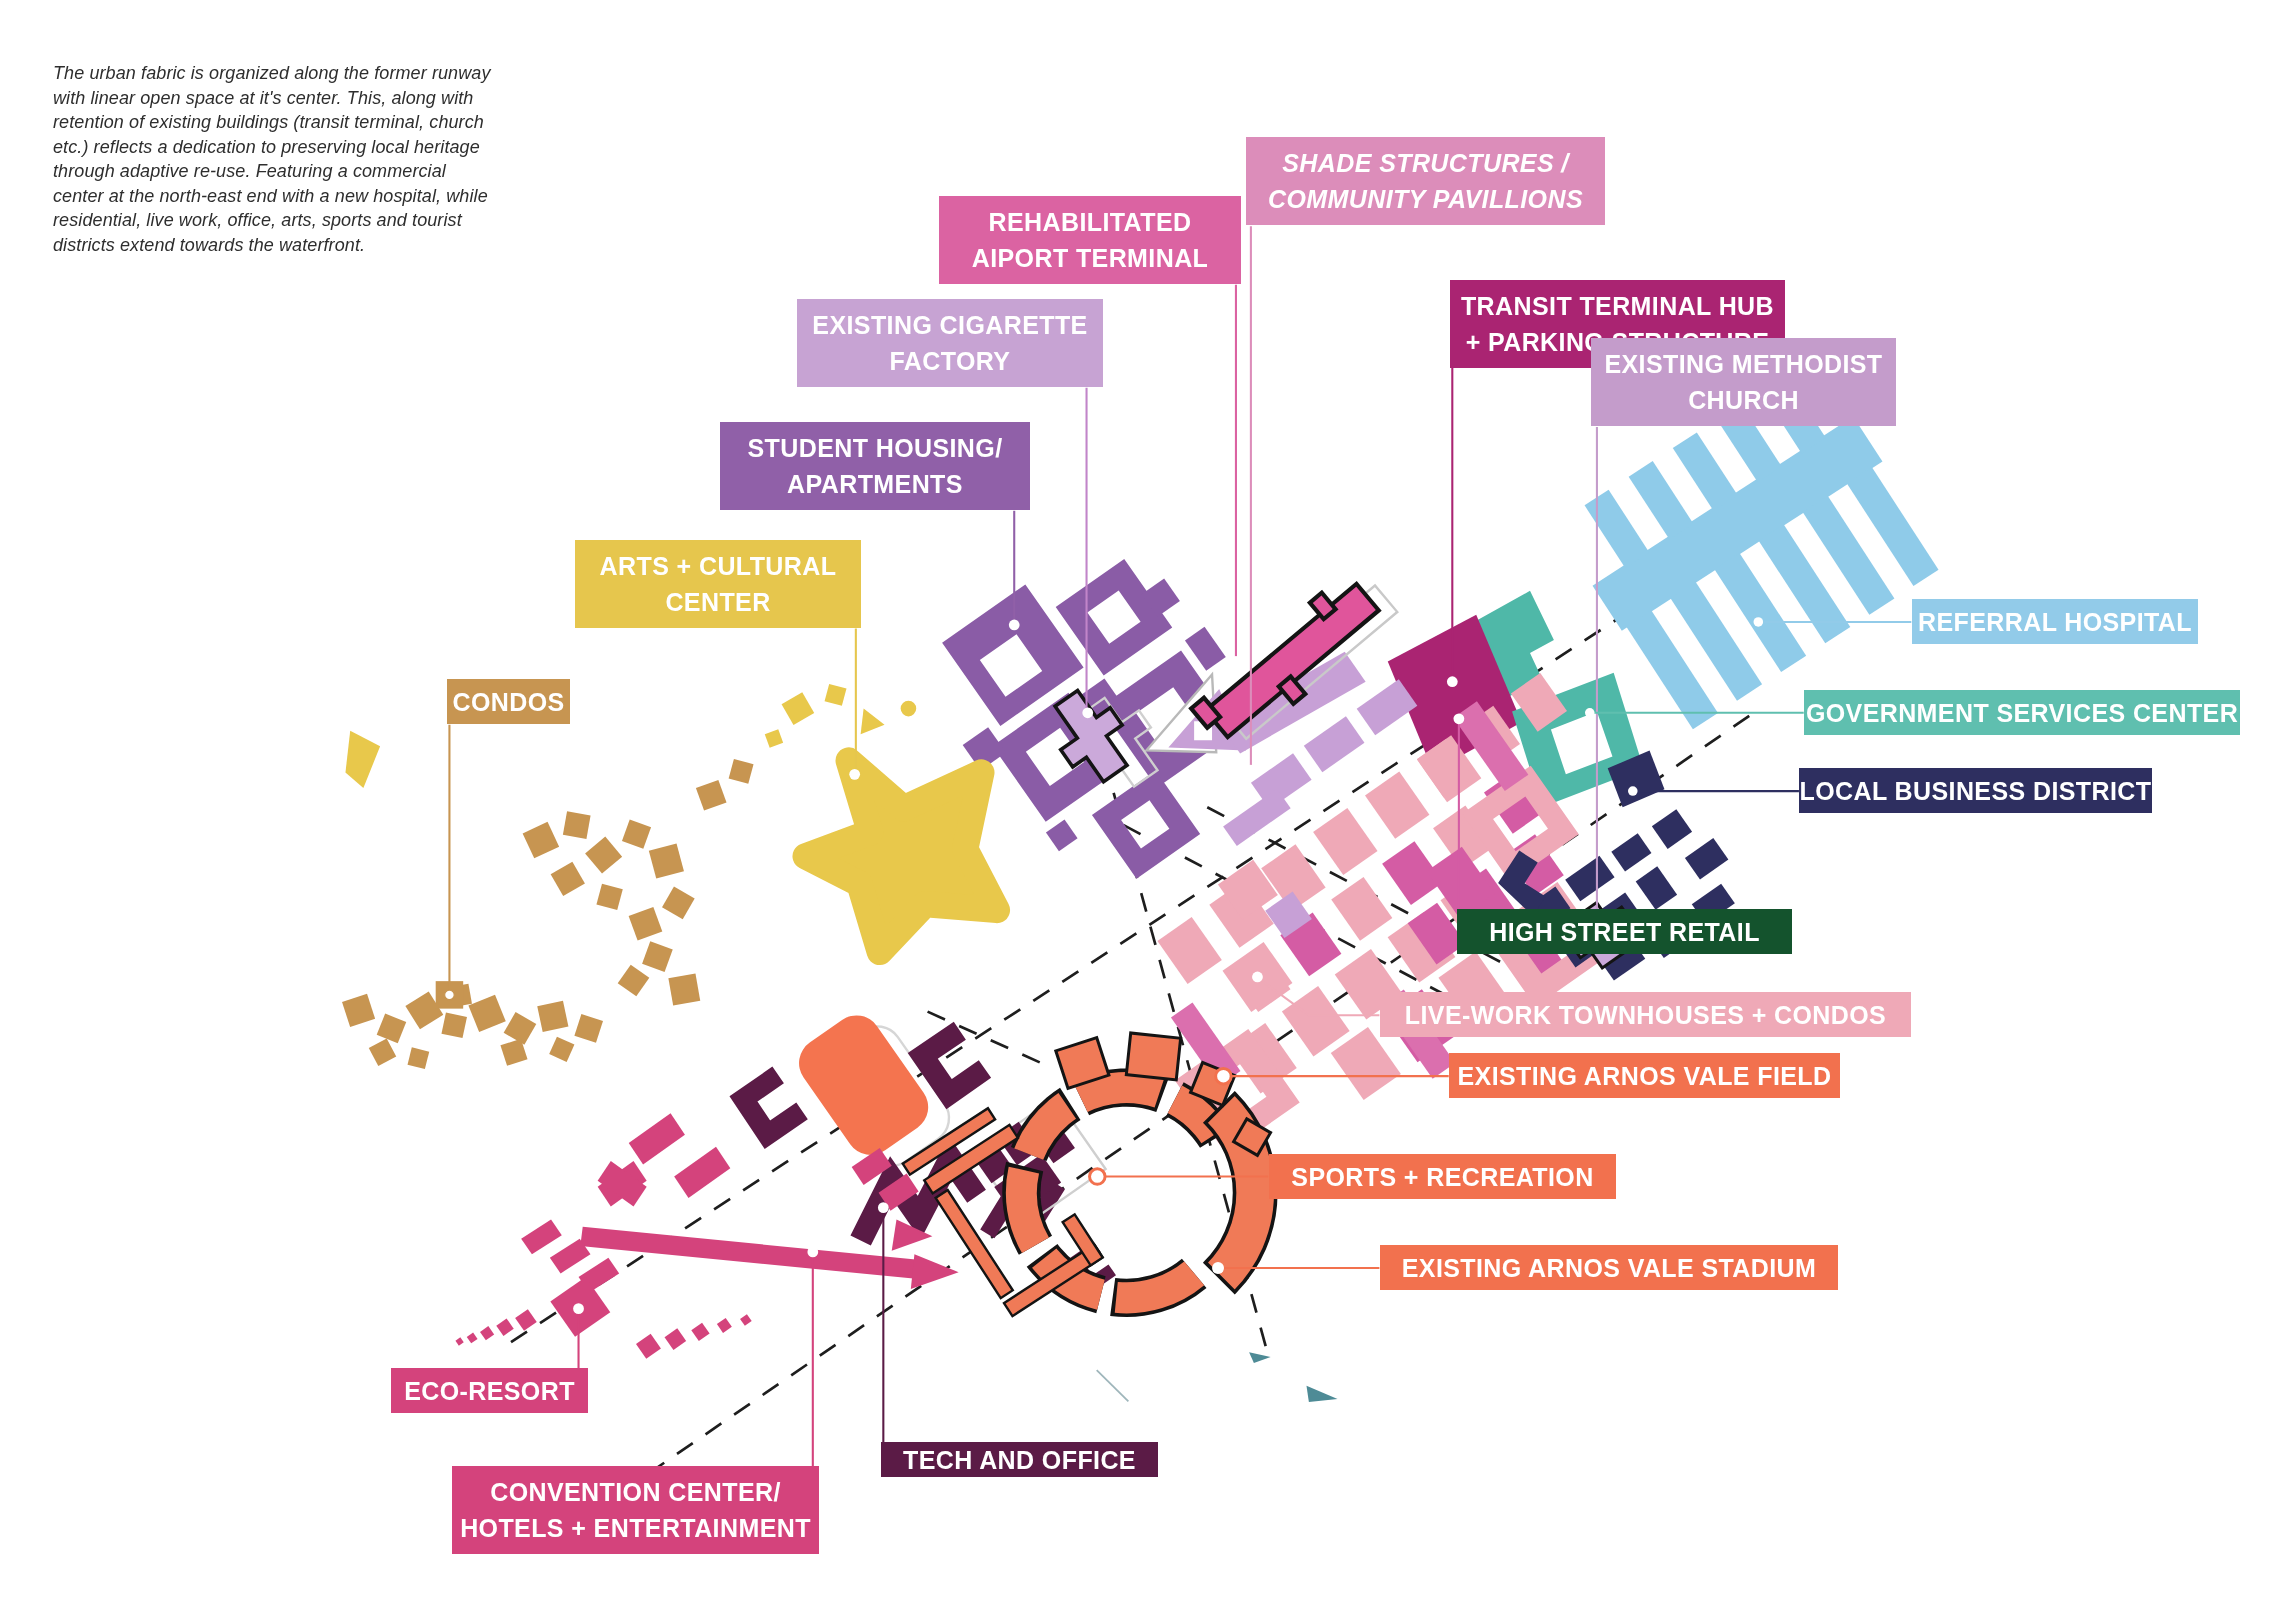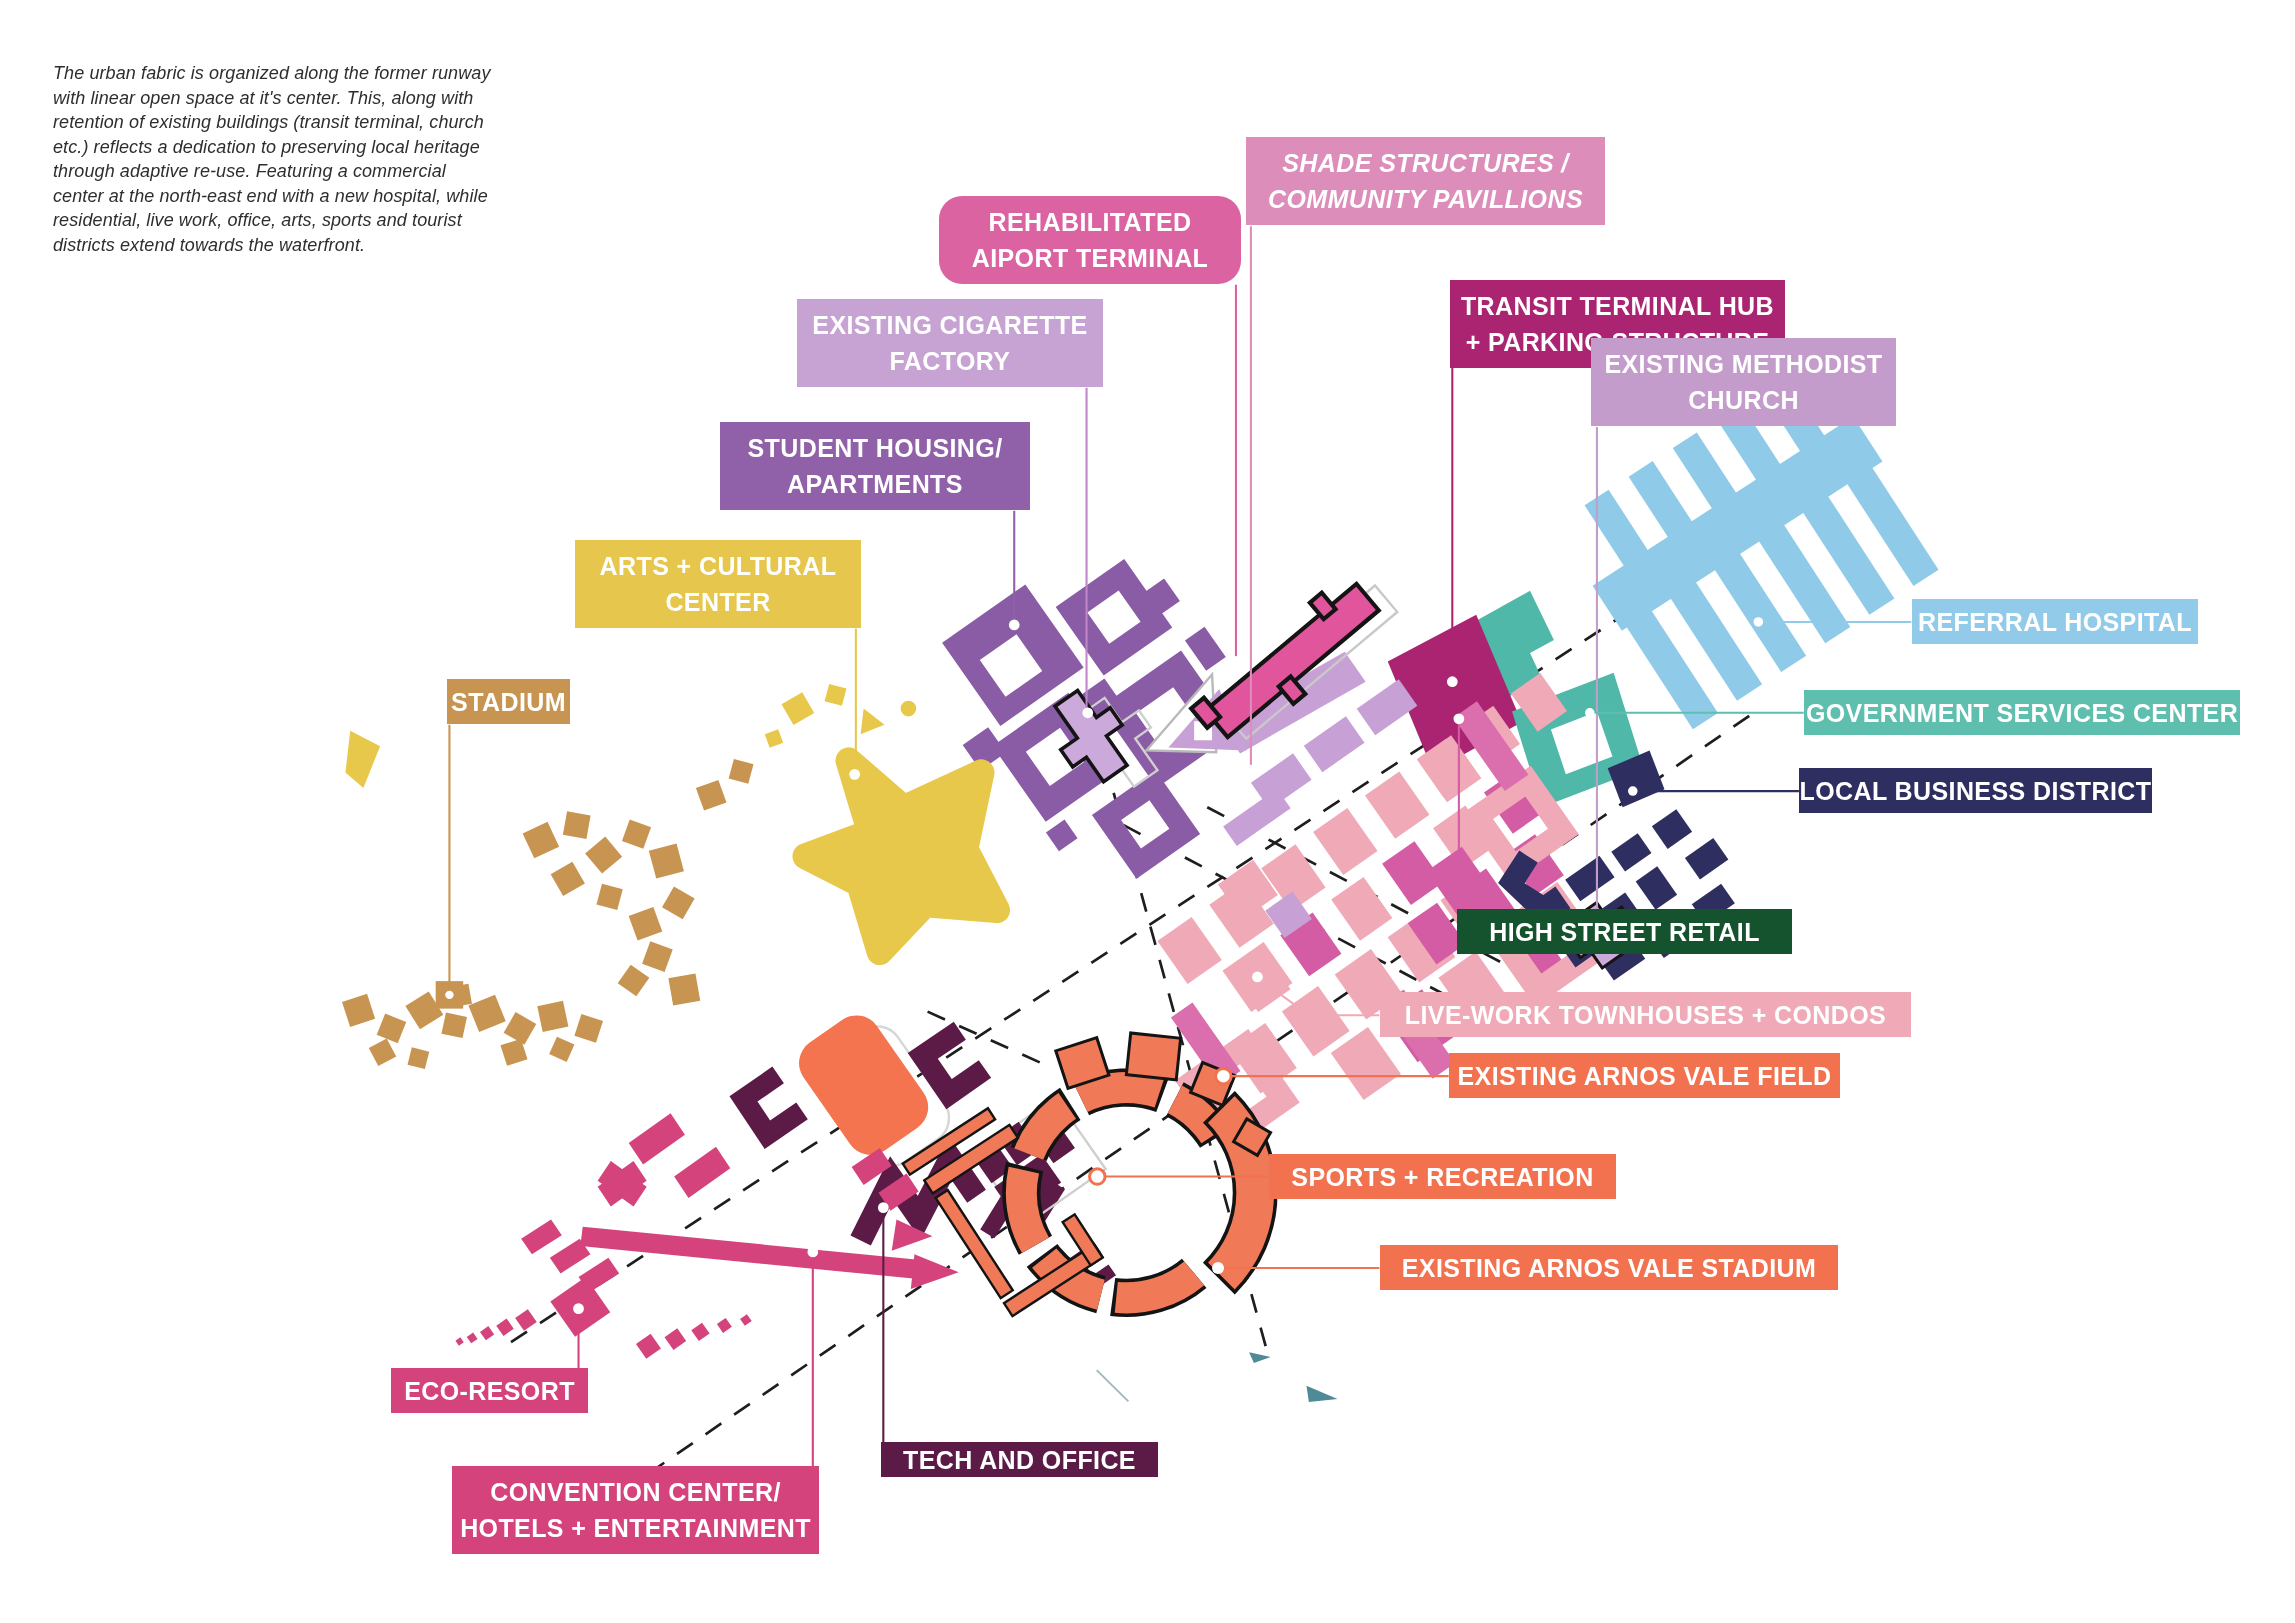--- a/index.html
+++ b/index.html
@@ -337,33 +337,33 @@
 with linear open space at it's center. This, along with
 retention of existing buildings (transit terminal, church
 etc.) reflects a dedication to preserving local heritage
 through adaptive re-use. Featuring a commercial
 center at the north-east end with a new hospital, while
 residential, live work, office, arts, sports and tourist
 districts extend towards the waterfront.</p>
 
 <div class="map-label" id="lbl-shade" style="background: rgb(220, 141, 186);">SHADE STRUCTURES /
 COMMUNITY PAVILLIONS</div>
-<div class="map-label" id="lbl-rehab" style="background: rgb(219, 99, 162); border-radius: 23px;">REHABILITATED
+<div class="map-label" id="lbl-rehab" style="background: rgb(219, 99, 162);">REHABILITATED
 AIPORT TERMINAL</div>
 <div class="map-label" id="lbl-transit" style="background: rgb(170, 36, 114);">TRANSIT TERMINAL HUB
 + PARKING STRUCTURE</div>
 <div class="map-label" id="lbl-cigarette" style="background: rgb(199, 163, 211);">EXISTING CIGARETTE
 FACTORY</div>
 <div class="map-label" id="lbl-methodist" style="background: rgb(196, 156, 203);">EXISTING METHODIST
 CHURCH</div>
 <div class="map-label" id="lbl-student" style="background: rgb(144, 96, 168);">STUDENT HOUSING/
 APARTMENTS</div>
 <div class="map-label" id="lbl-arts" style="background: rgb(230, 198, 77);">ARTS + CULTURAL
 CENTER</div>
-<div class="map-label" id="lbl-villas" style="background: rgb(199, 149, 81);">STADIUM</div>
+<div class="map-label" id="lbl-villas" style="background: rgb(199, 149, 81);">CONDOS</div>
 <div class="map-label" id="lbl-referral" style="background: rgb(146, 203, 233);">REFERRAL HOSPITAL</div>
 <div class="map-label" id="lbl-gov" style="background: rgb(95, 191, 175);">GOVERNMENT SERVICES CENTER</div>
 <div class="map-label" id="lbl-local" style="background: rgb(46, 47, 96);">LOCAL BUSINESS DISTRICT</div>
 <div class="map-label" id="lbl-high" style="background: #14532d;">HIGH STREET RETAIL</div>
 <div class="map-label" id="lbl-livework" style="background: rgb(239, 169, 183);">LIVE-WORK TOWNHOUSES + CONDOS</div>
 <div class="map-label" id="lbl-field" style="background: rgb(242, 113, 78);">EXISTING ARNOS VALE FIELD</div>
 <div class="map-label" id="lbl-sports" style="background: rgb(242, 113, 78);">SPORTS + RECREATION</div>
 <div class="map-label" id="lbl-stadium" style="background: rgb(242, 113, 78);">EXISTING ARNOS VALE STADIUM</div>
 <div class="map-label" id="lbl-eco" style="background: rgb(212, 67, 124);">ECO-RESORT</div>
 <div class="map-label" id="lbl-convention" style="background: rgb(212, 67, 124);">CONVENTION CENTER/

